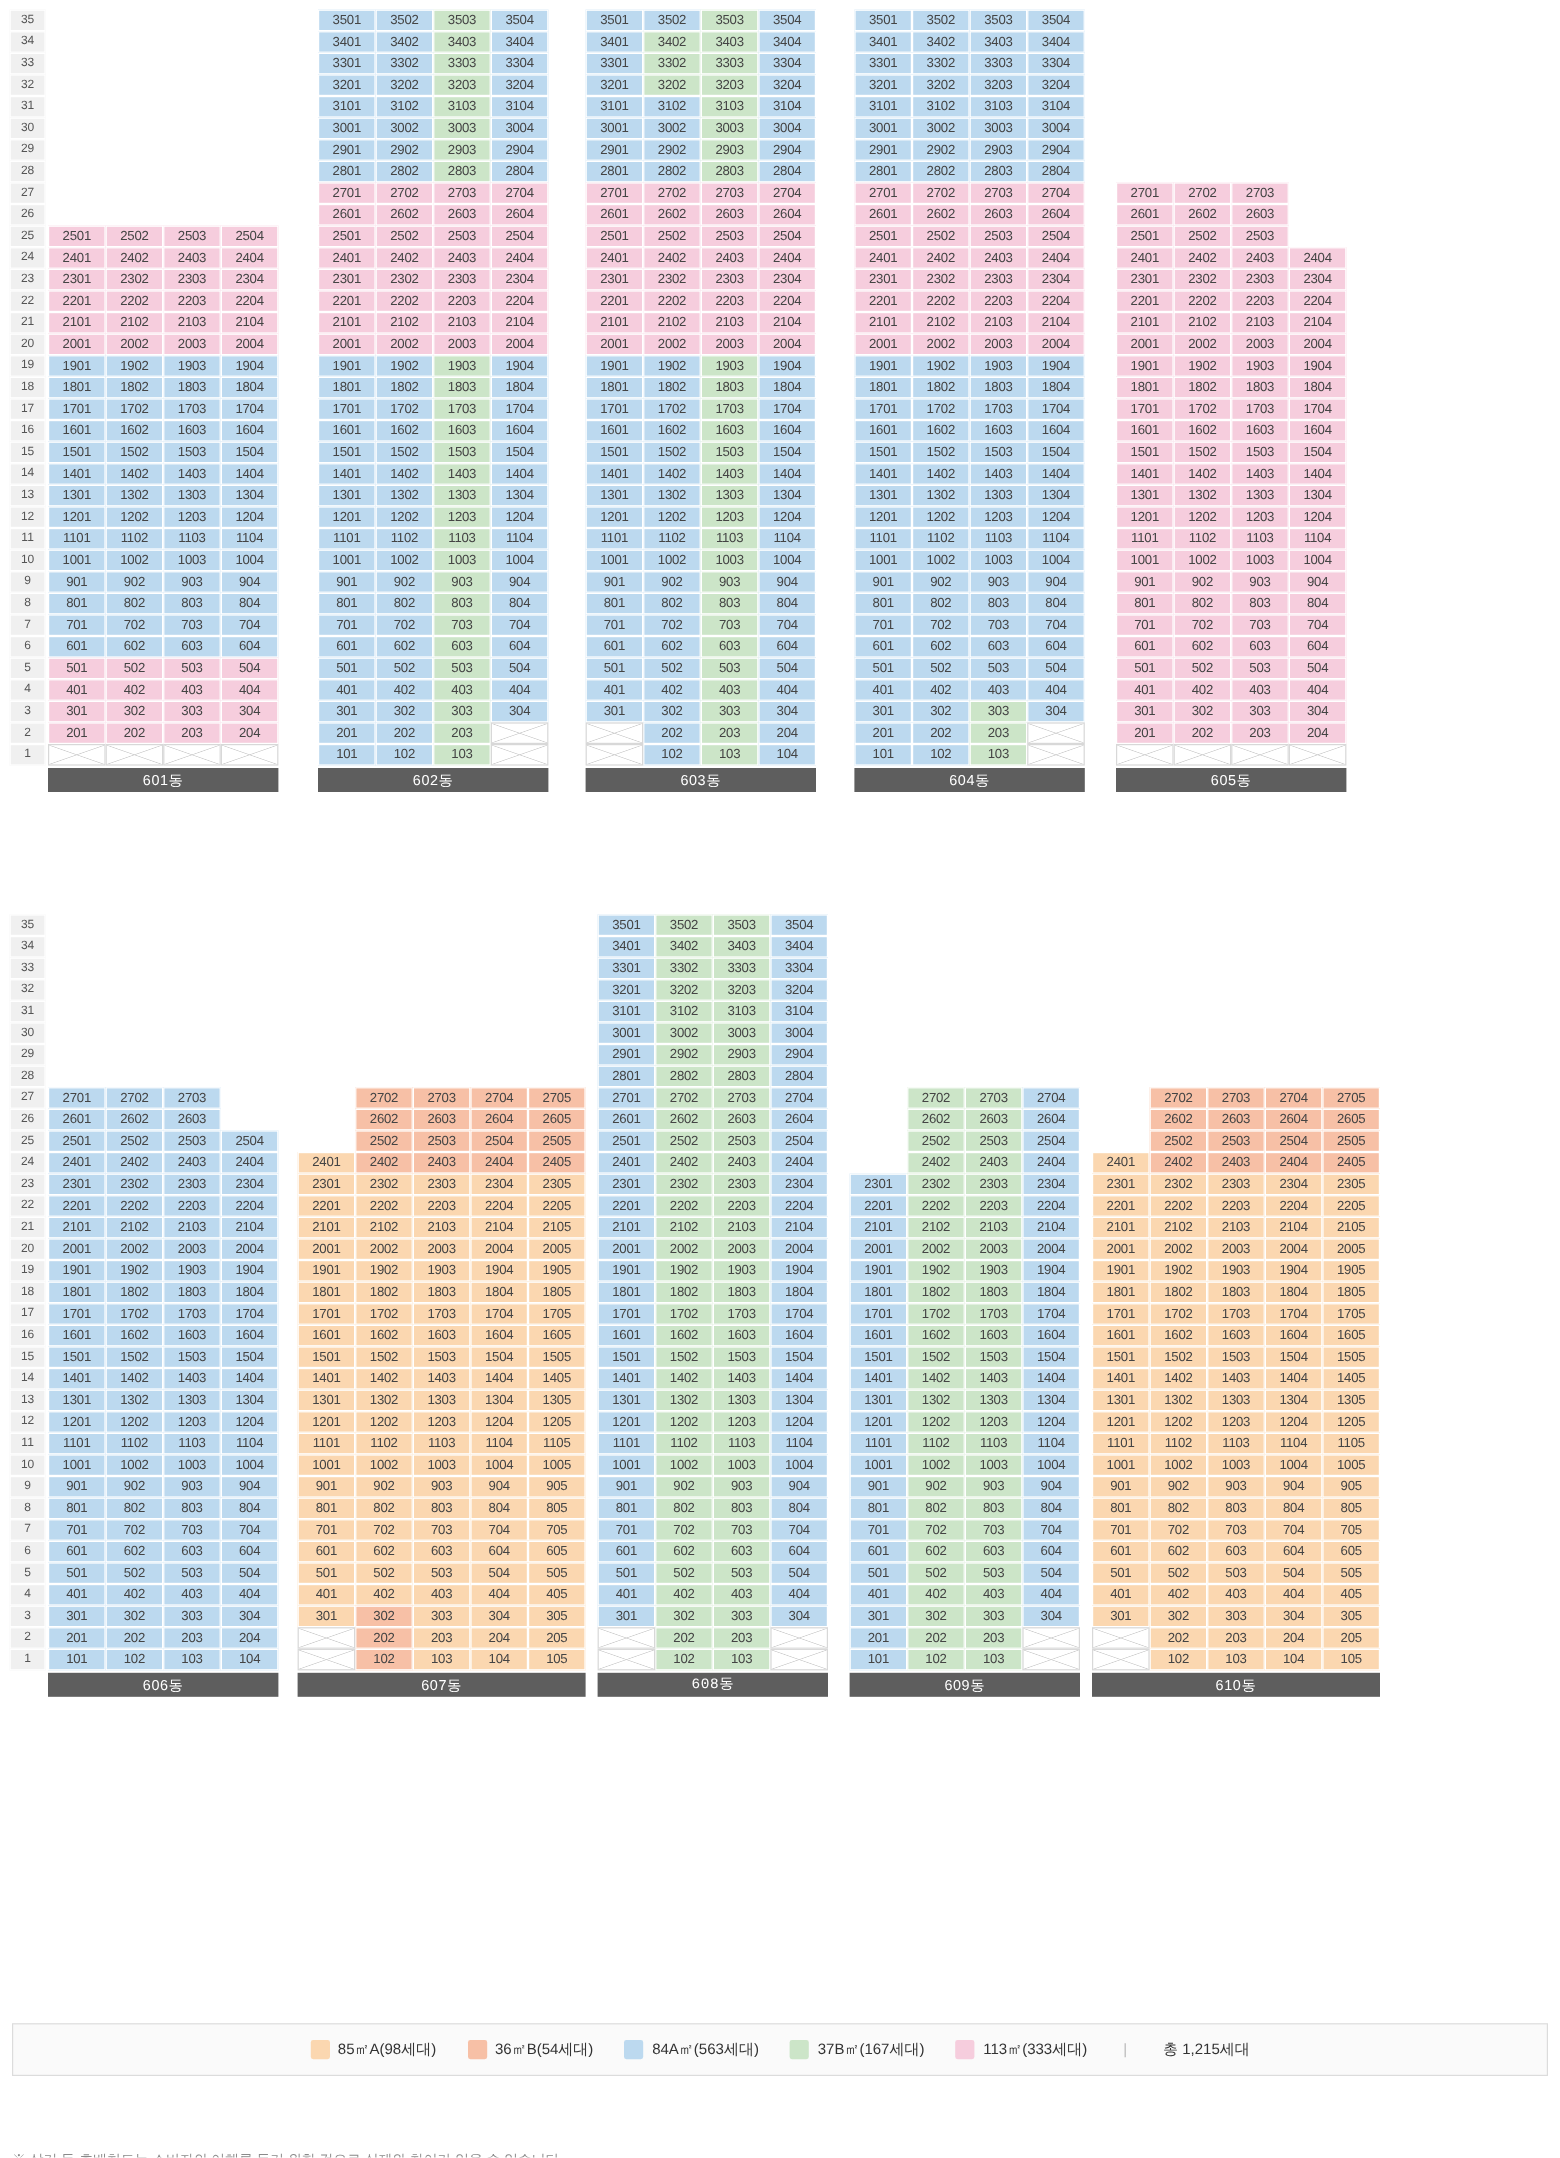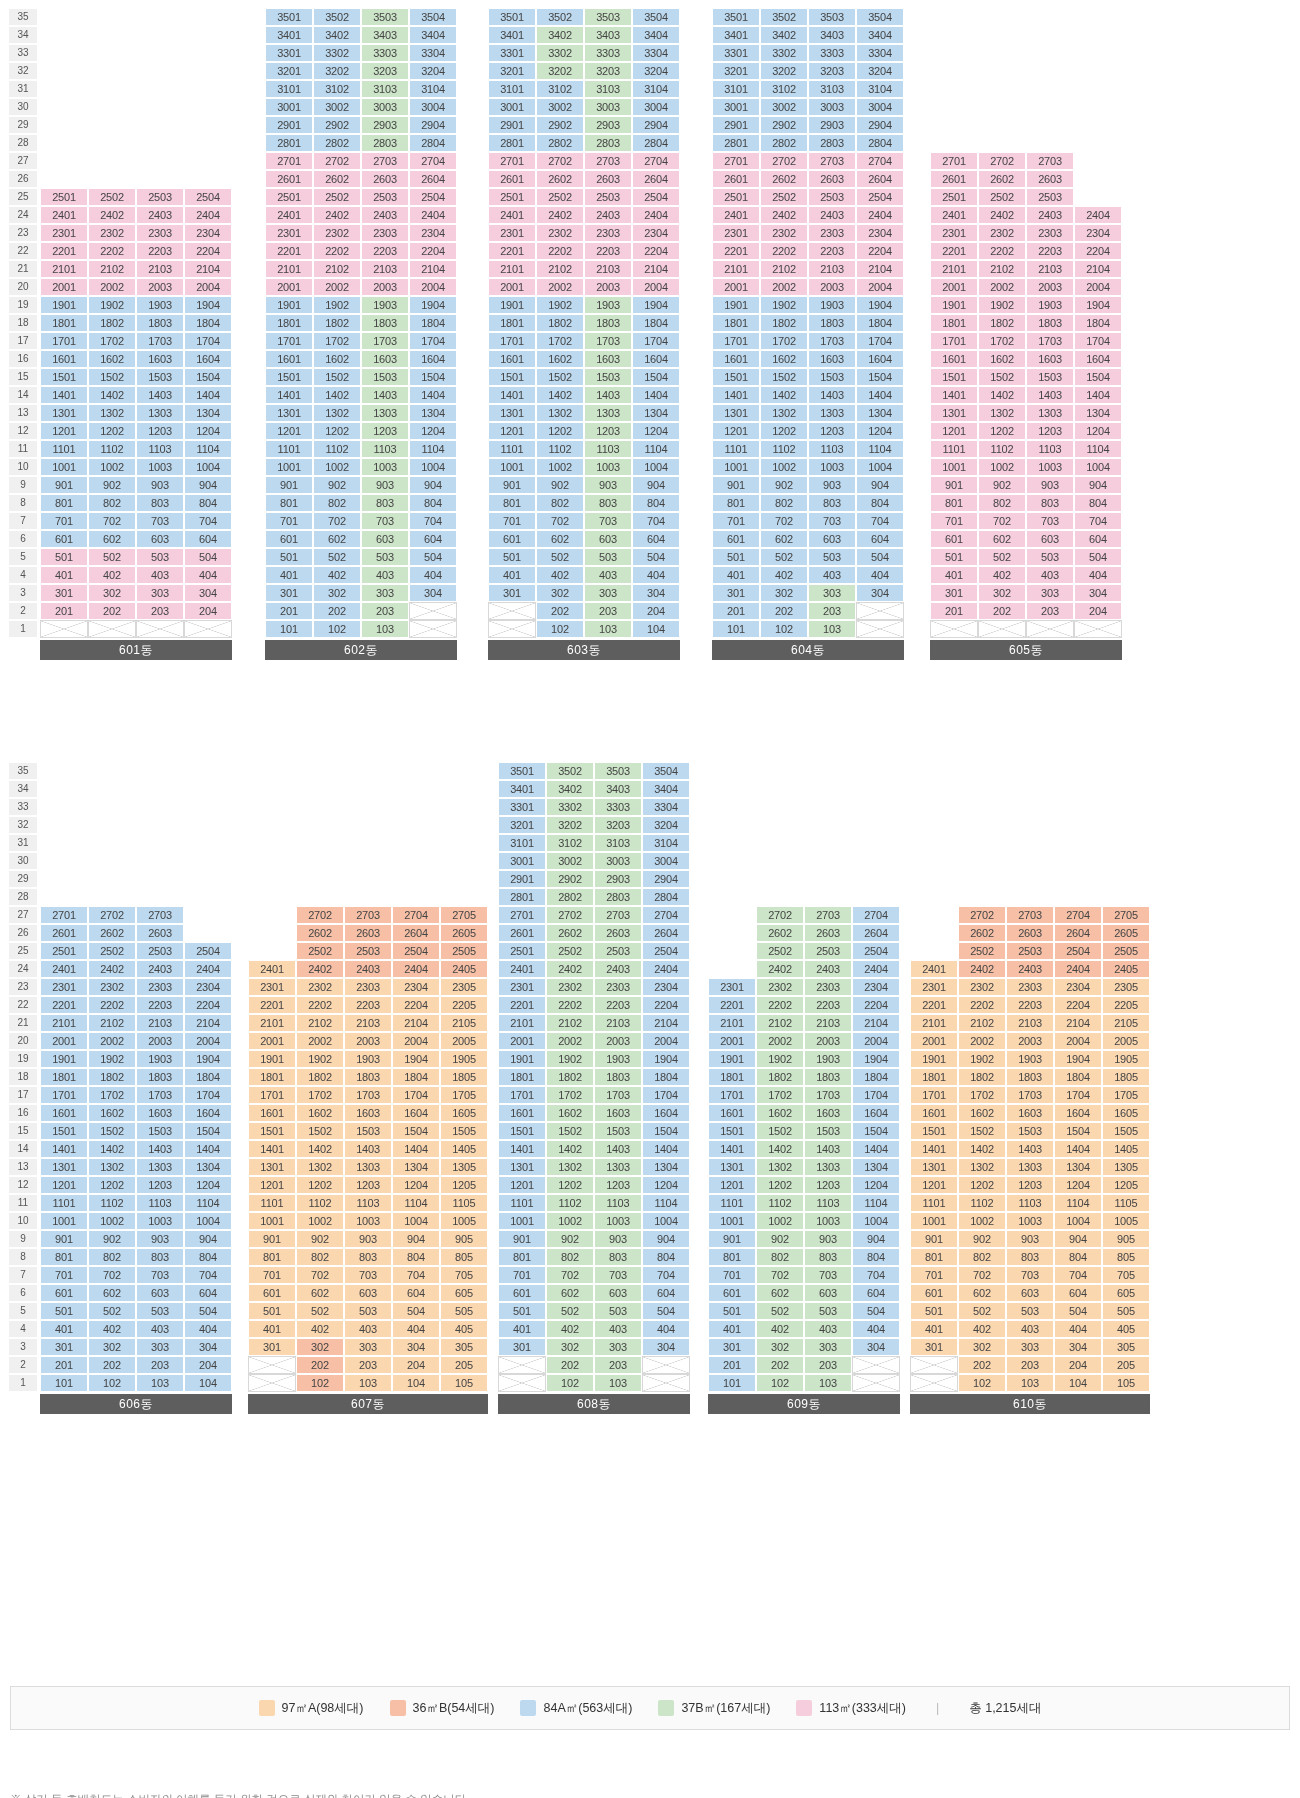--- a/index.html
+++ b/index.html
@@ -1724,21 +1724,21 @@
             <div class="cell c-84B">203</div>
             <div class="cell c-x"></div>
           </div>
           <div class="row" style="height: 18px;">
             <div class="cell c-x"></div>
             <div class="cell c-84B">102</div>
             <div class="cell c-84B">103</div>
             <div class="cell c-x"></div>
           </div>
         </div>
-        <div class="bldg-label" style="width: 192px;">608동</div>
+        <div class="bldg-label" style="width: 192px; font-family: Liberation Mono, monospace;">608동</div>
       </div>
       <div class="bldg" style="left: 708px; top: 762px;">
         <div class="rows">
           <div class="row" style="height: 18px; width: 192px;"></div>
           <div class="row" style="height: 18px; width: 192px;"></div>
           <div class="row" style="height: 18px; width: 192px;"></div>
           <div class="row" style="height: 18px; width: 192px;"></div>
           <div class="row" style="height: 18px; width: 192px;"></div>
           <div class="row" style="height: 18px; width: 192px;"></div>
           <div class="row" style="height: 18px; width: 192px;"></div>
@@ -2109,21 +2109,21 @@
           </div>
         </div>
         <div class="bldg-label" style="width: 240px;">610동</div>
       </div>
     </div>
 
   <div class="legend">
     <div id="legend-items" style="display:flex;align-items:center;gap:26px;">
         <div class="legend-item">
           <span class="swatch" style="background: rgb(251, 215, 176);"></span>
-          <span>97㎡A(98세대)</span>
+          <span>85㎡A(98세대)</span>
         </div>
         <div class="legend-item">
           <span class="swatch" style="background: rgb(247, 192, 166);"></span>
           <span>36㎡B(54세대)</span>
         </div>
         <div class="legend-item">
           <span class="swatch" style="background: rgb(188, 217, 239);"></span>
           <span>84A㎡(563세대)</span>
         </div>
         <div class="legend-item">

